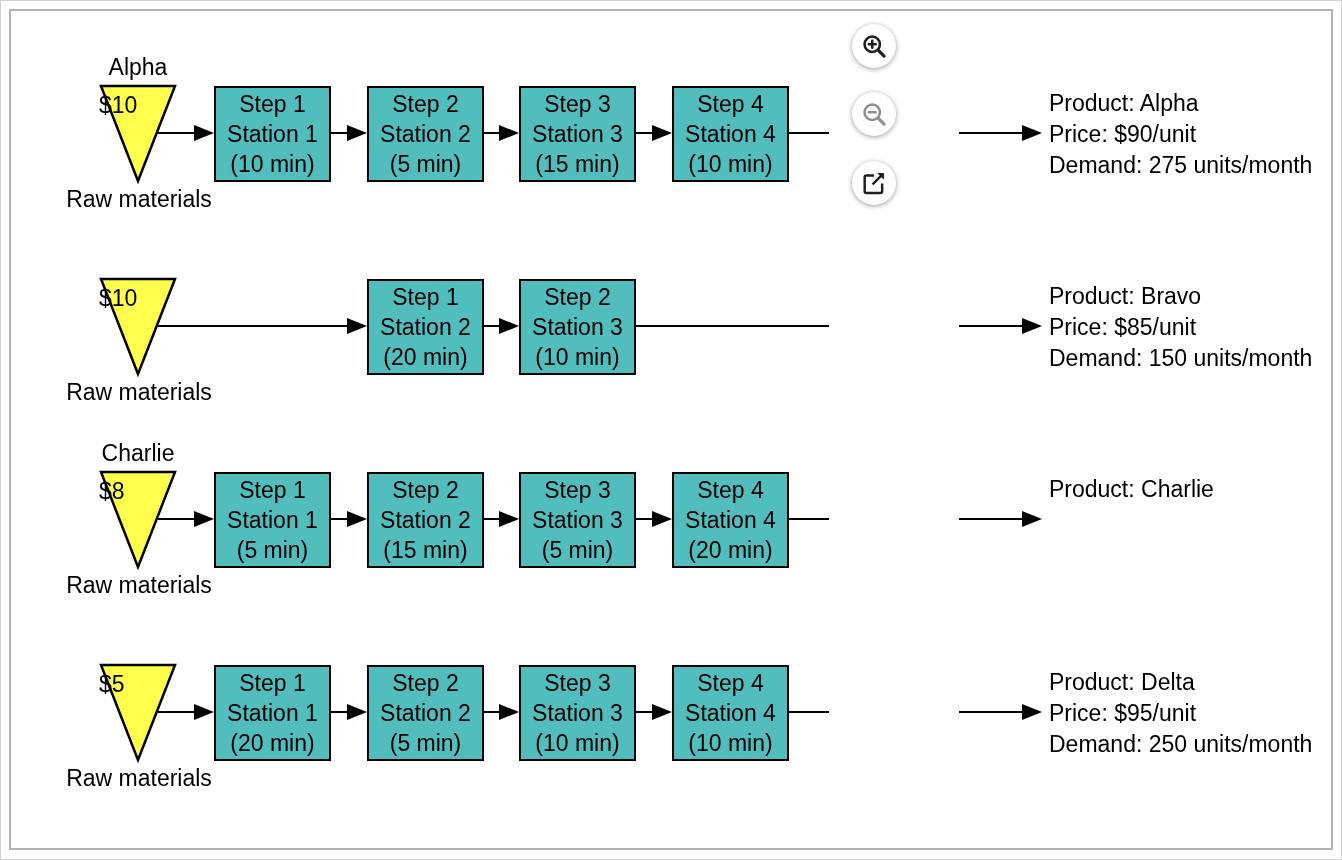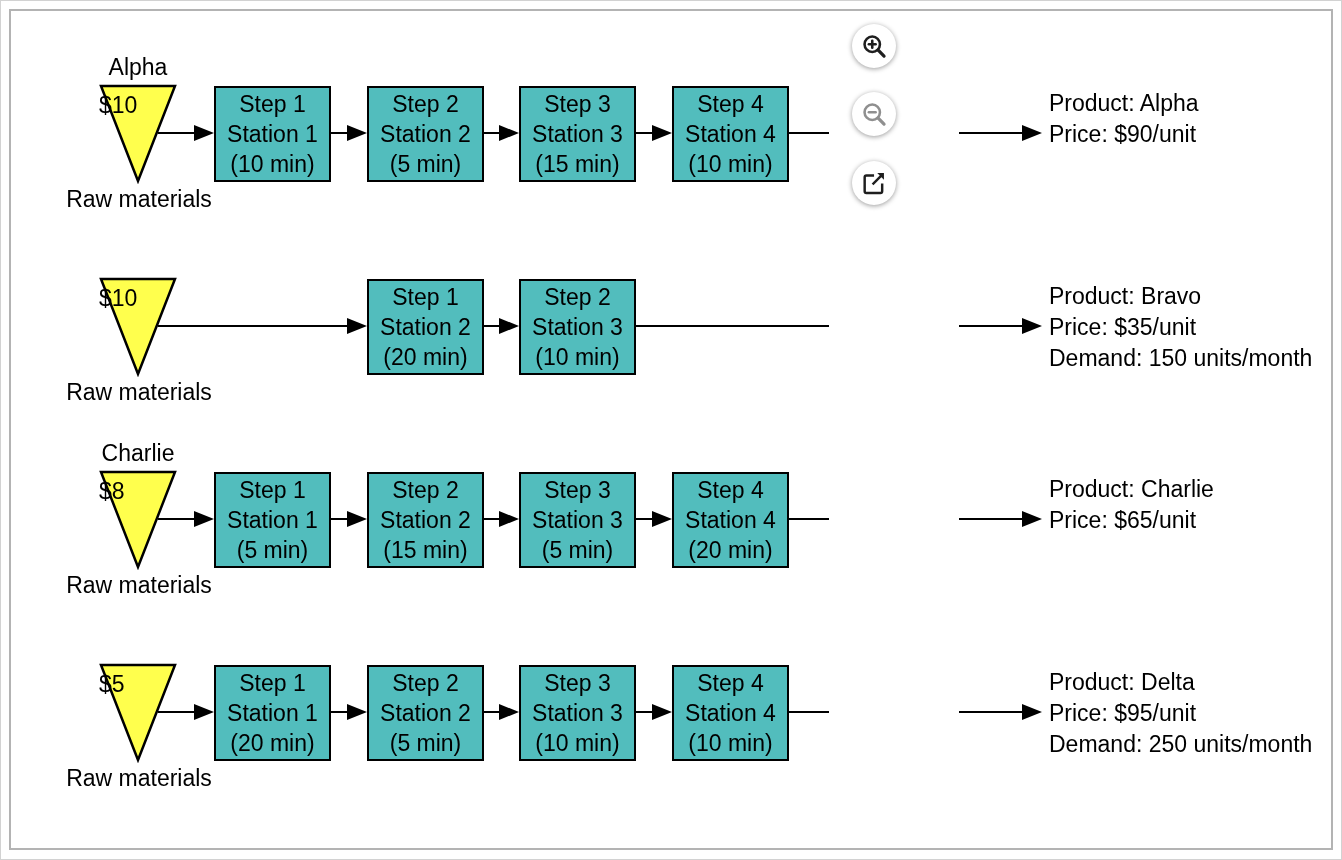--- a/index.html
+++ b/index.html
@@ -147,20 +147,21 @@
     <div>(10 min)</div>
   </div>
           <div class="hline" style="left: 627px; width: 16px;"></div>
           <div class="ahead" style="left: 643px;"></div>
         </div>
     <div class="hline" style="left:950px;width:63px;"></div>
     <div class="ahead" style="left:1013px;"></div>
     <div class="info">
       <div>Product: Alpha</div>
       <div>Price: $90/unit</div>
+      <div>Demand: 275 units/month</div>
     </div>
   <div class="hline" style="left: 149px; width: 36px;"></div>
         <div class="ahead" style="left: 185px;"></div>
         <div class="hline" style="left: 780px; width: 40px;"></div>
       </div>
       <div class="row" style="top: 248px;">
     <svg class="tri" width="78" height="100" viewBox="0 0 78 100">
       <polygon points="2,2 76,2 39,97"></polygon>
     </svg>
     <div class="price">$10</div>
@@ -176,21 +177,21 @@
     <div>Station 3</div>
     <div>(10 min)</div>
   </div>
           <div class="hline" style="left: 475px; width: 15px;"></div>
           <div class="ahead" style="left: 490px;"></div>
         </div>
     <div class="hline" style="left:950px;width:63px;"></div>
     <div class="ahead" style="left:1013px;"></div>
     <div class="info">
       <div>Product: Bravo</div>
-      <div>Price: $35/unit</div>
+      <div>Price: $85/unit</div>
       <div>Demand: 150 units/month</div>
     </div>
   <div class="hline" style="left: 149px; width: 189px;"></div>
         <div class="ahead" style="left: 338px;"></div>
         <div class="hline" style="left: 627px; width: 193px;"></div>
       </div>
       <div class="row" style="top: 441px;">
     <div class="product-name">Charlie</div>
     <svg class="tri" width="78" height="100" viewBox="0 0 78 100">
       <polygon points="2,2 76,2 39,97"></polygon>
@@ -222,21 +223,20 @@
     <div>Station 4</div>
     <div>(20 min)</div>
   </div>
           <div class="hline" style="left: 627px; width: 16px;"></div>
           <div class="ahead" style="left: 643px;"></div>
         </div>
     <div class="hline" style="left:950px;width:63px;"></div>
     <div class="ahead" style="left:1013px;"></div>
     <div class="info">
       <div>Product: Charlie</div>
-      <div>Price: $65/unit</div>
     </div>
   <div class="hline" style="left: 149px; width: 36px;"></div>
         <div class="ahead" style="left: 185px;"></div>
         <div class="hline" style="left: 780px; width: 40px;"></div>
       </div>
       <div class="row" style="top: 634px;">
     <svg class="tri" width="78" height="100" viewBox="0 0 78 100">
       <polygon points="2,2 76,2 39,97"></polygon>
     </svg>
     <div class="price">$5</div>

